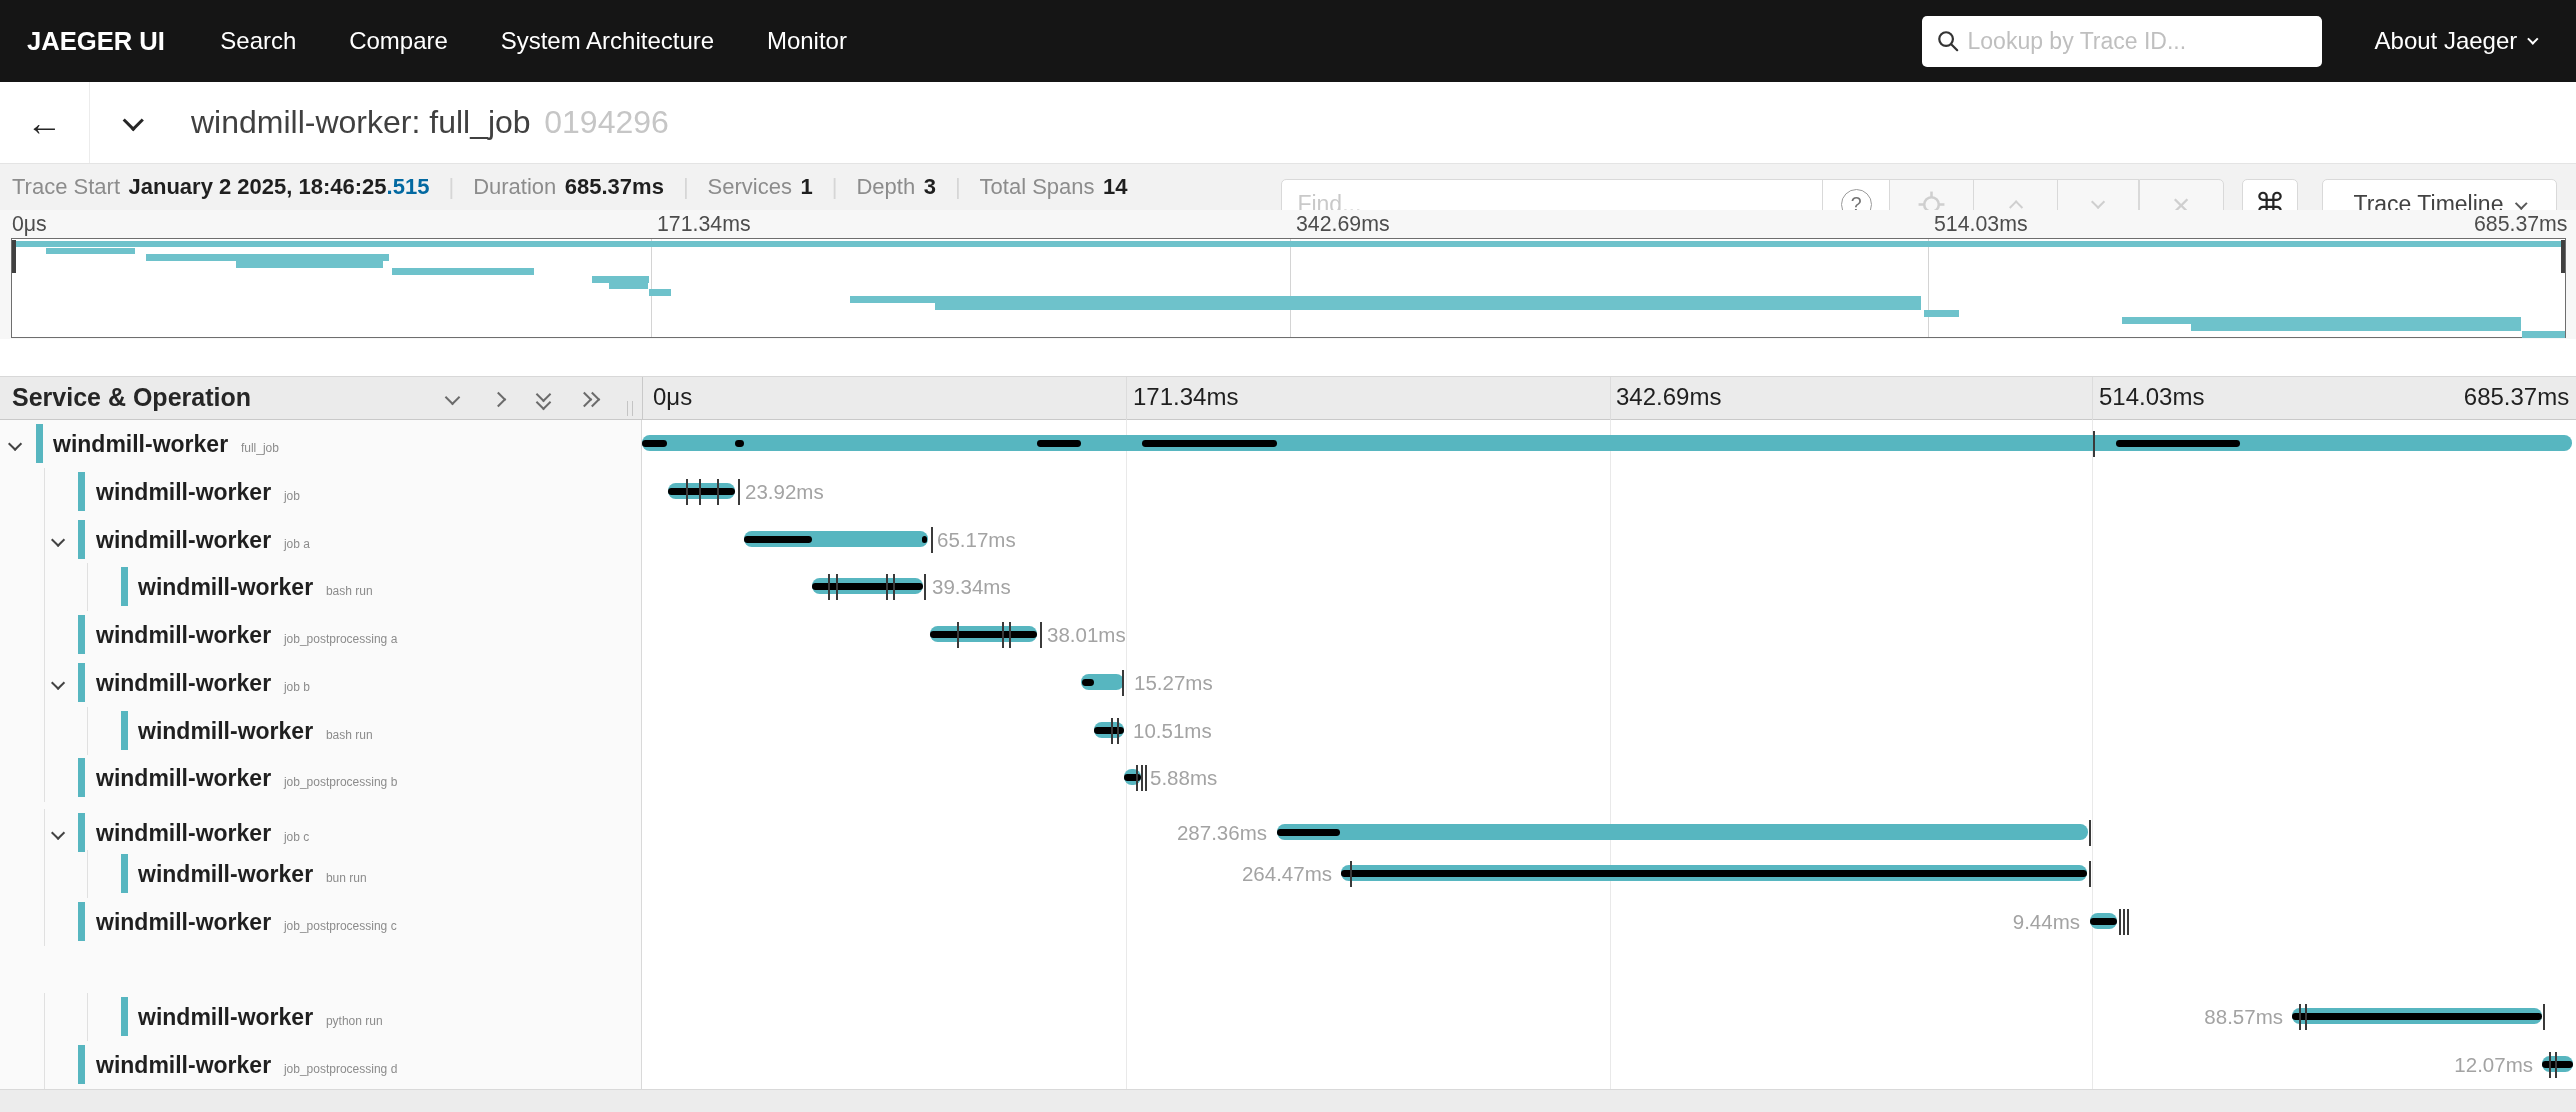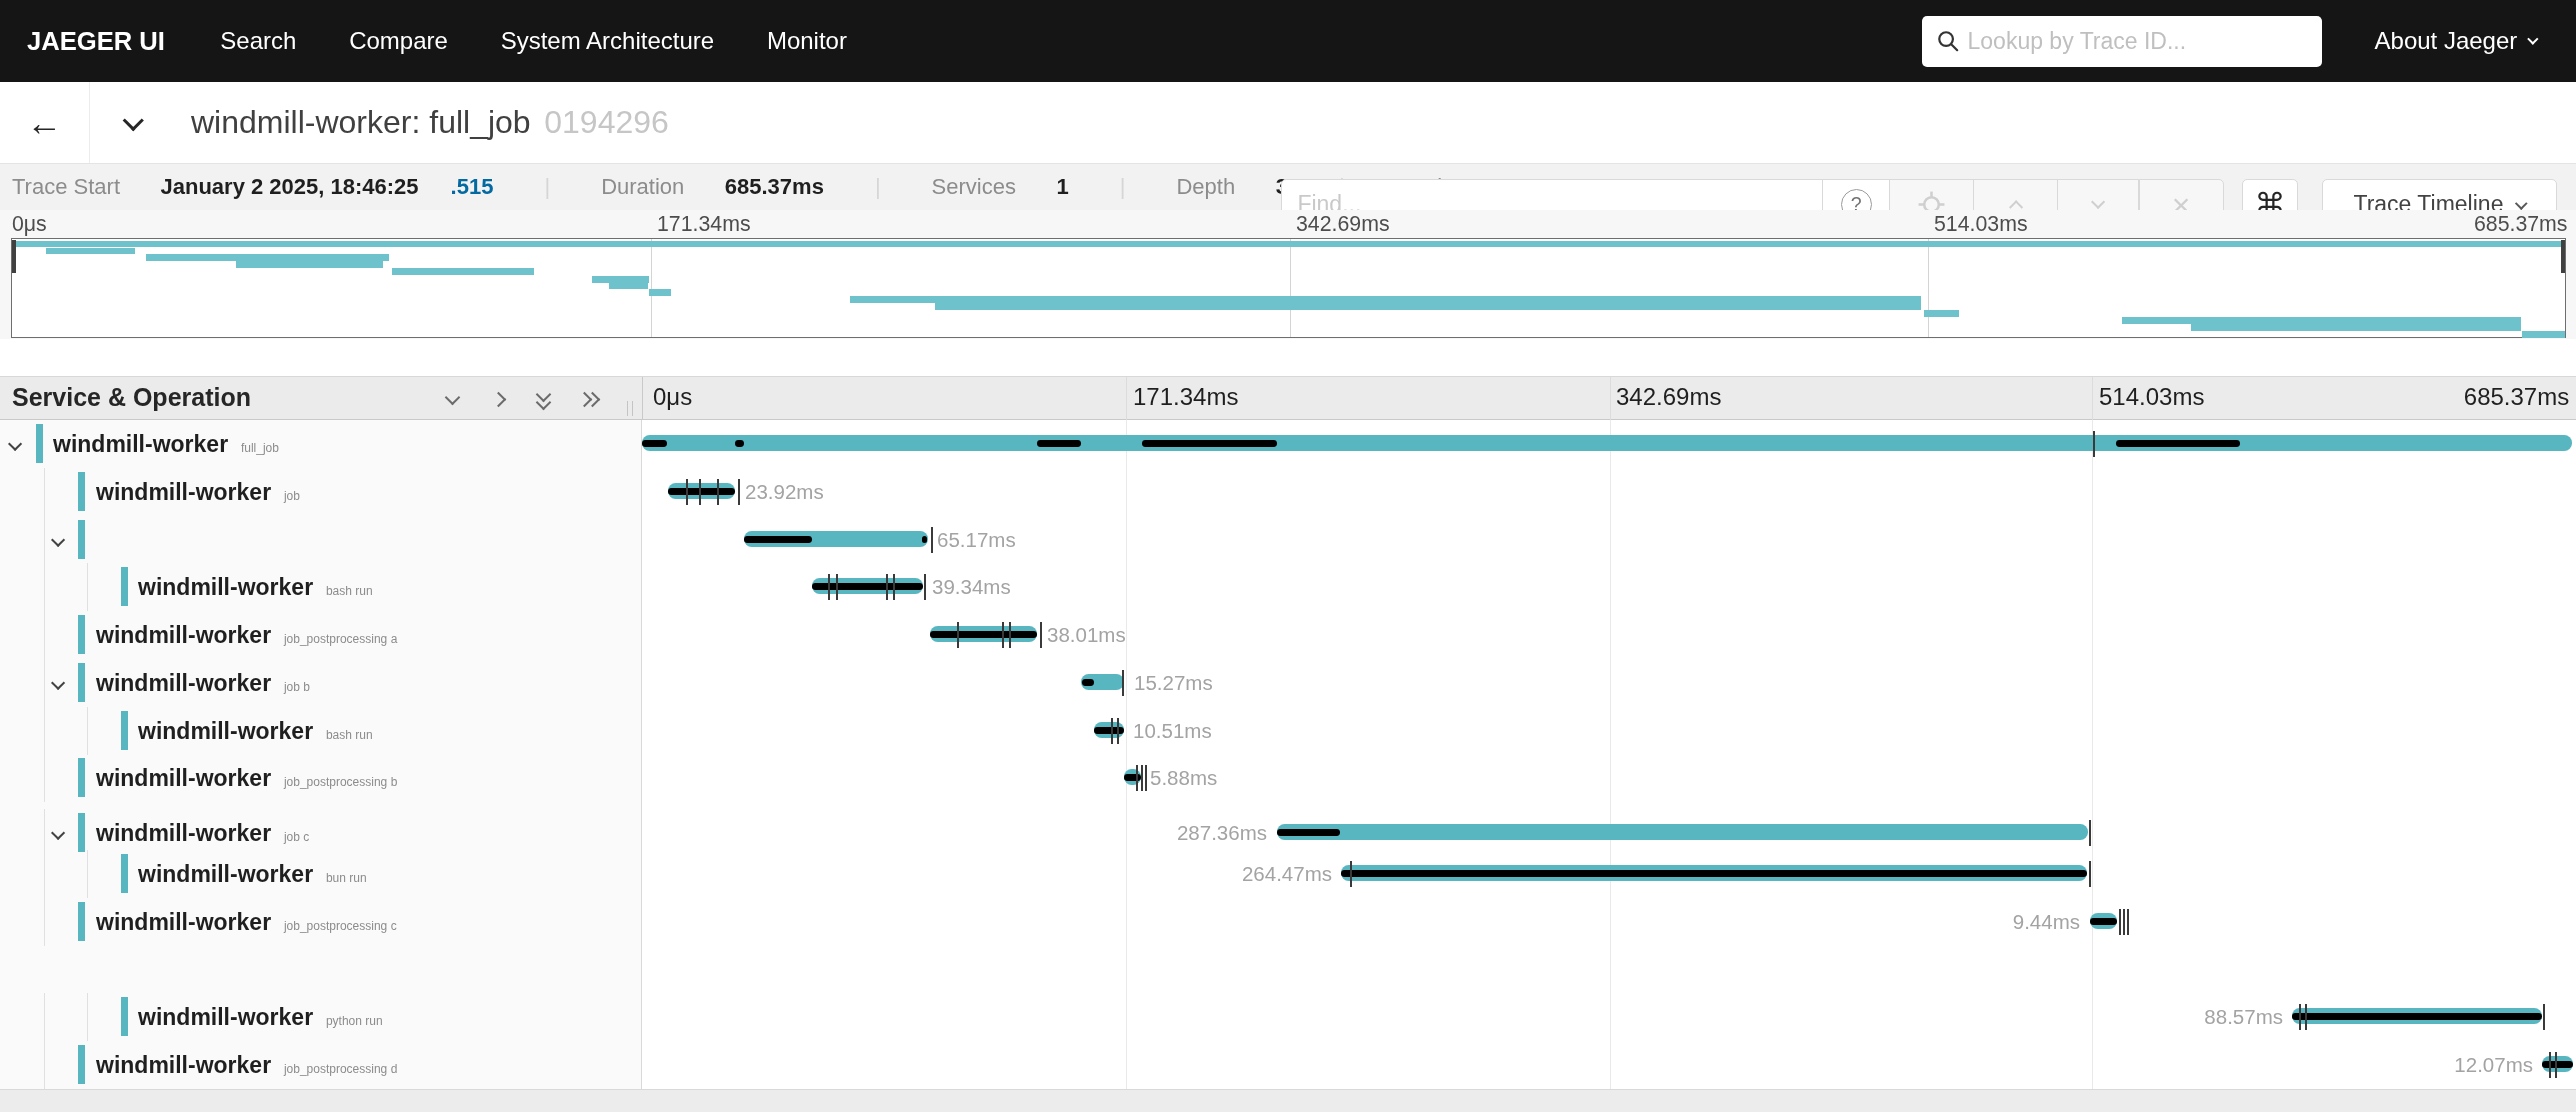--- a/index.html
+++ b/index.html
@@ -32,21 +32,21 @@
   .find-input::placeholder { color:#c9c9c9; }
   .fg-cell { height:51px; border:0.9px solid #d9d9d9; margin-left:-0.9px; display:flex; align-items:center; justify-content:center; background:#f7f7f7; color:#cfcfcf; }
   .fg-cell.white { background:#fff; }
   .fg-cell.last { border-radius:0 5.1px 5.1px 0; }
   .help-circle { width:31px; height:31px; border:1.7px solid #9b9b9b; border-radius:50%; color:#737373; font-size:19.6px; display:flex; align-items:center; justify-content:center; }
   .clear-x { font-size:32px; line-height:1; }
   .cmd-btn { position:absolute; left:2242px; top:97px; width:56px; height:51px; background:#fff; border:0.9px solid #d9d9d9; border-radius:5.1px; display:flex; align-items:center; justify-content:center; font-size:31px; color:#262626; cursor:pointer; }
   .view-btn { position:absolute; left:2322px; top:97px; width:235px; height:51px; background:#fff; border:0.9px solid #d9d9d9; border-radius:5.1px; display:flex; align-items:center; justify-content:center; gap:13.6px; font-size:23px; color:#434343; cursor:pointer; }
   .view-btn .chev { width:8.5px; height:8.5px; border-width:0 2.1px 2.1px 0; color:#595959; margin-top:-3.4px; }
   
-  .summary { height:46px; background:#f2f2f2; display:flex; align-items:center; padding-left:12px; font-size:22px; white-space:nowrap;gap:32px; }
+  .summary { height:46px; background:#f2f2f2; display:flex; align-items:center; padding-left:12px; font-size:22px; white-space:nowrap; }
   .sum-label { color:#8c8c8c; margin-right:8.5px; }
   .sum-value { color:#1f1f1f; font-weight:700; }
   .sum-extra { color:#0369a1; font-weight:700; }
   .sum-sep { color:#d6d6d6; margin:0 19px; font-weight:400; }
   
   .mini-labels { position:relative; height:27px; background:#f7f7f7; font-size:21.3px; color:#4d4d4d; }
   .mini-labels span { position:absolute; top:1.7px; }
   .minimap-wrap { position:relative; height:102px; background:#f7f7f7; }
   .minimap { position:absolute; left:11px; top:0.9px; width:2555px; height:100px; background:#fff; border:0.9px solid #6e6e6e; cursor:crosshair; }
   .mini-grid { position:absolute; top:0; width:0.9px; height:98px; background:#d4d4d4; }
@@ -260,20 +260,21 @@
         <span class="tickline" style="left:686px;"></span>
         <span class="tickline" style="left:699px;"></span>
         <span class="tickline" style="left:717px;"></span>
         <span class="tickline" style="left:738px;"></span>
         <span class="dur-label" style="left:745px;">23.92ms</span>
       </div>
       <div class="row" style="top:96px;">
         <span class="guide" style="left:44px;"></span>
         <i class="chev down caret" style="left:53px;"></i>
         <span class="strip" style="left:78px;background:#57b6c0;"></span>
+        <span class="sname" style="left:96px;"><span class="svc">windmill-worker</span><span class="op">job a</span></span>
         <span class="bar" style="left:744px;width:184px;background:#57b6c0;"></span>
         <span class="crit" style="left:744px;width:68px;background:#000000;"></span>
         <span class="crit" style="left:922px;width:5.4px;background:#000000;"></span>
         <span class="tickline" style="left:931px;"></span>
         <span class="dur-label" style="left:937px;">65.17ms</span>
       </div>
       <div class="row" style="top:143px;">
         <span class="guide" style="left:44px;"></span>
         <span class="guide" style="left:87px;"></span>
         <span class="strip" style="left:121px;background:#57b6c0;"></span>

